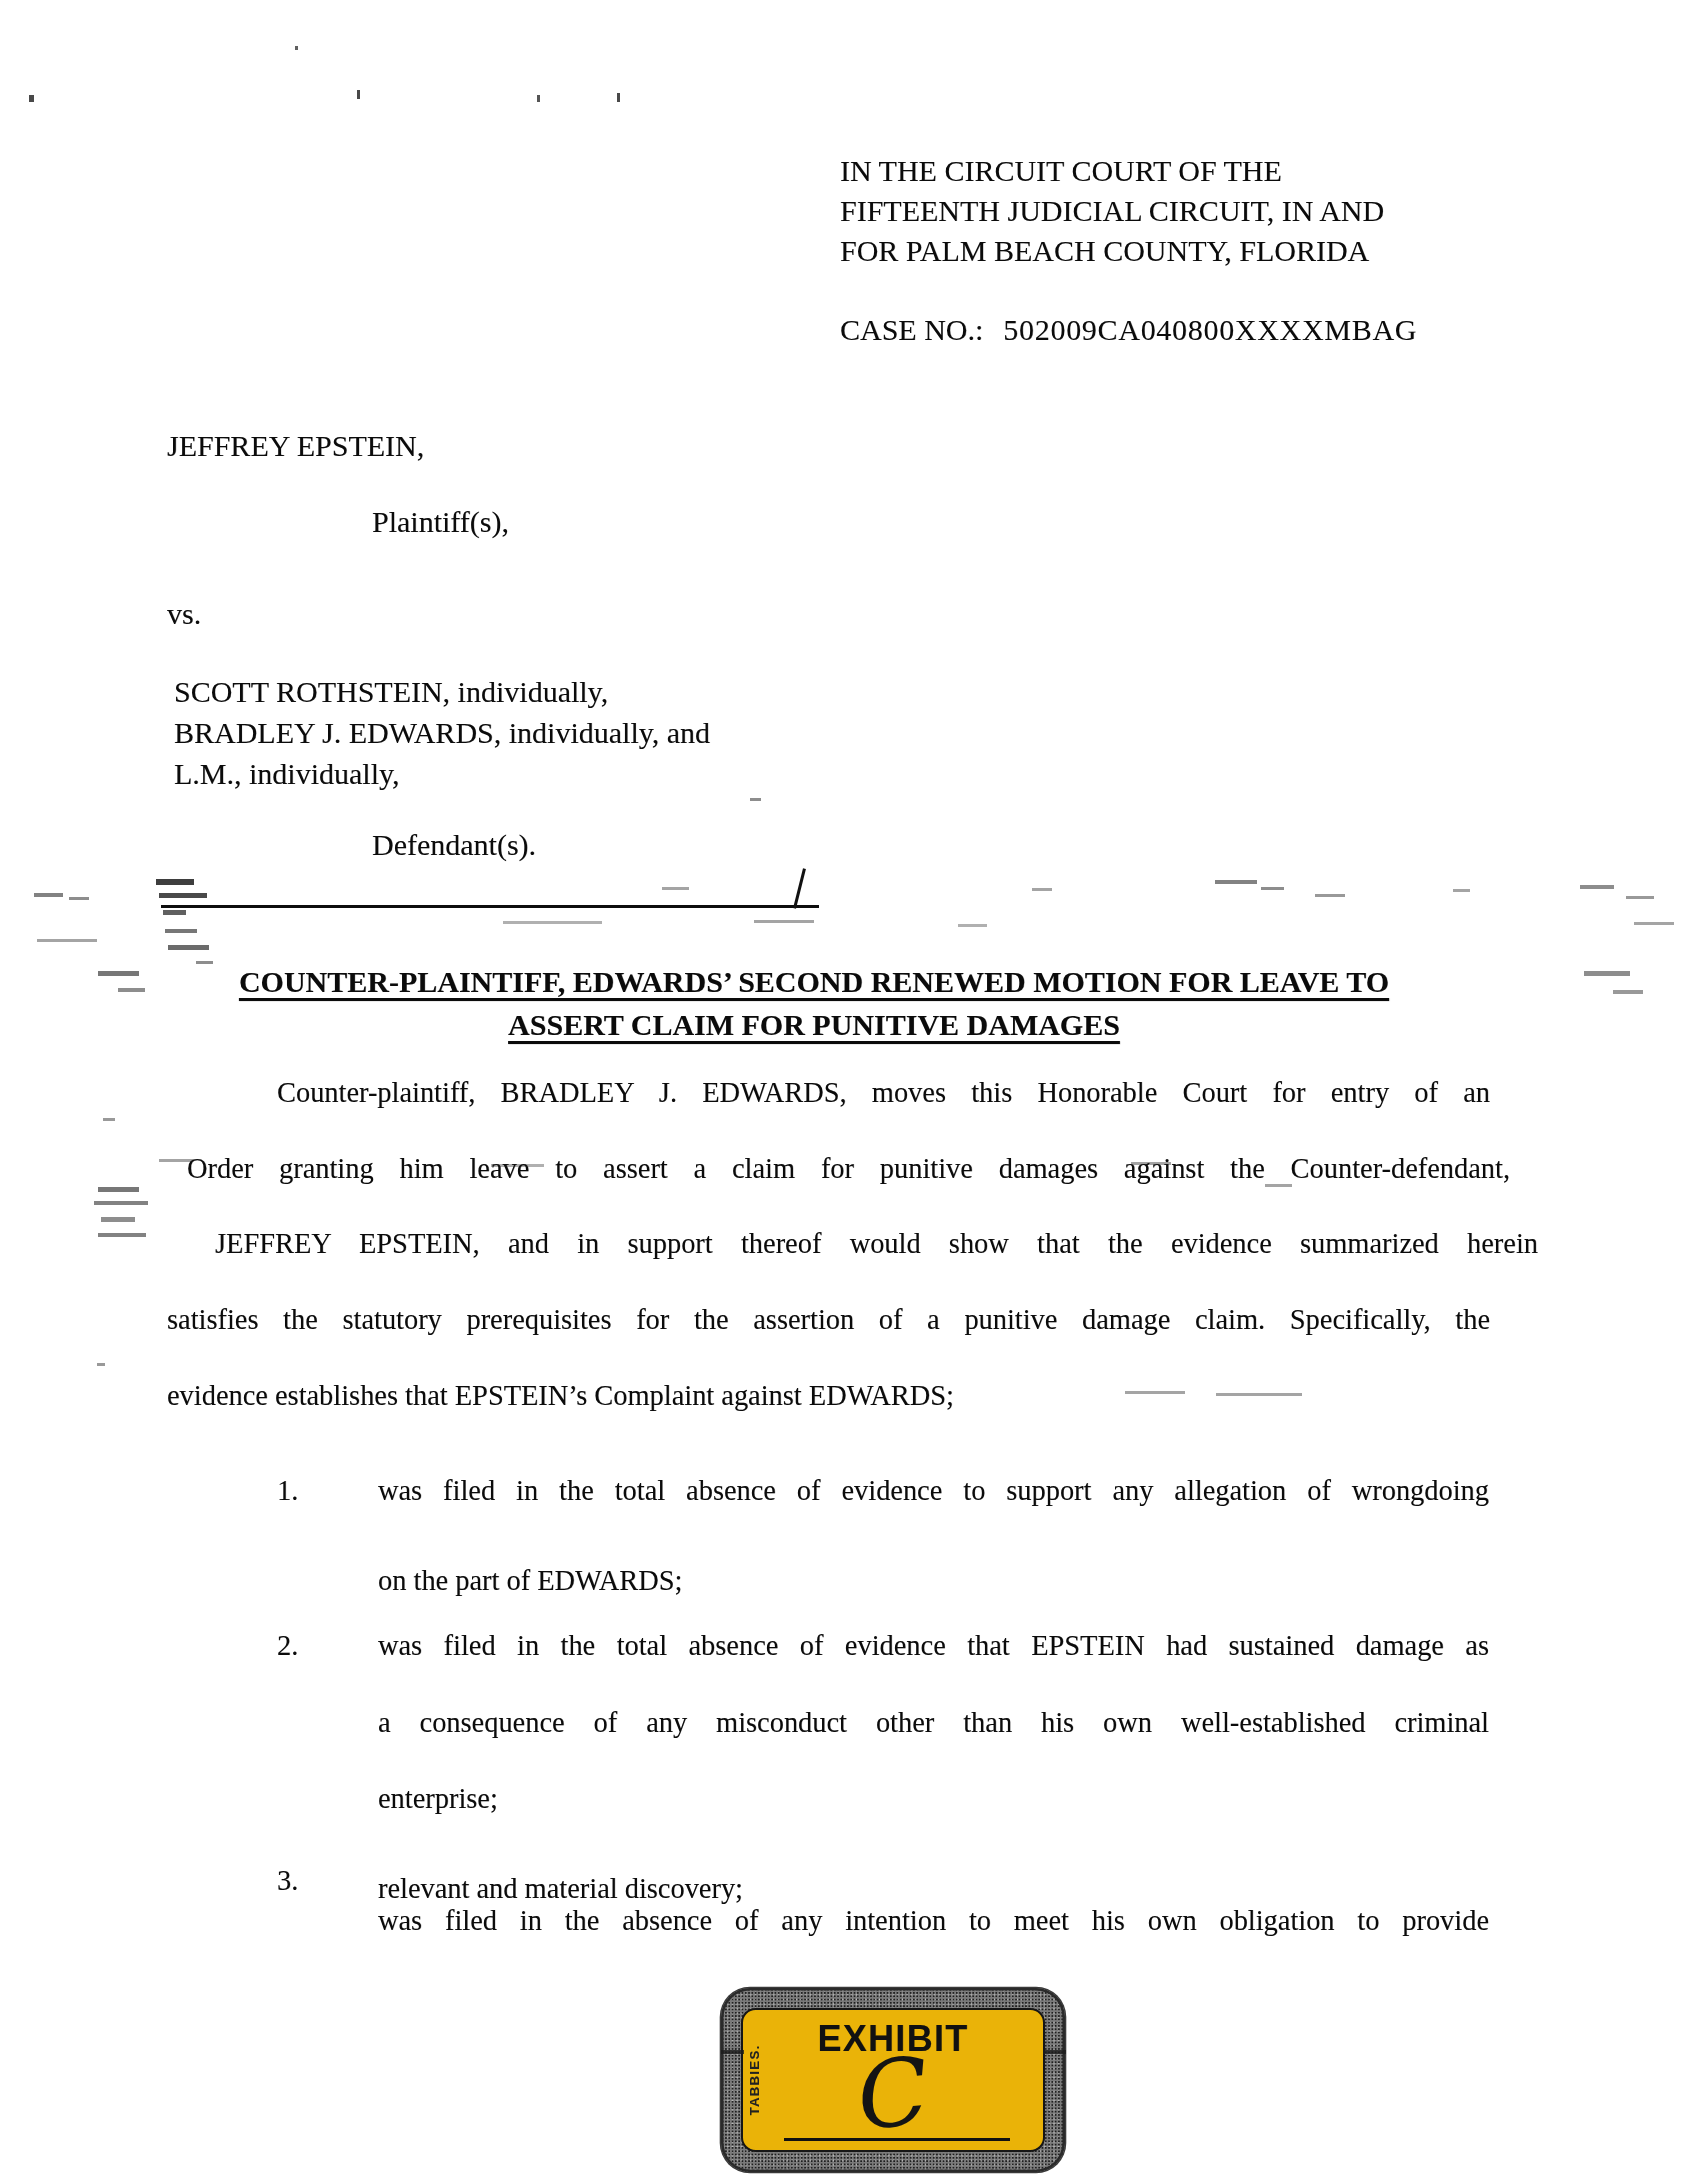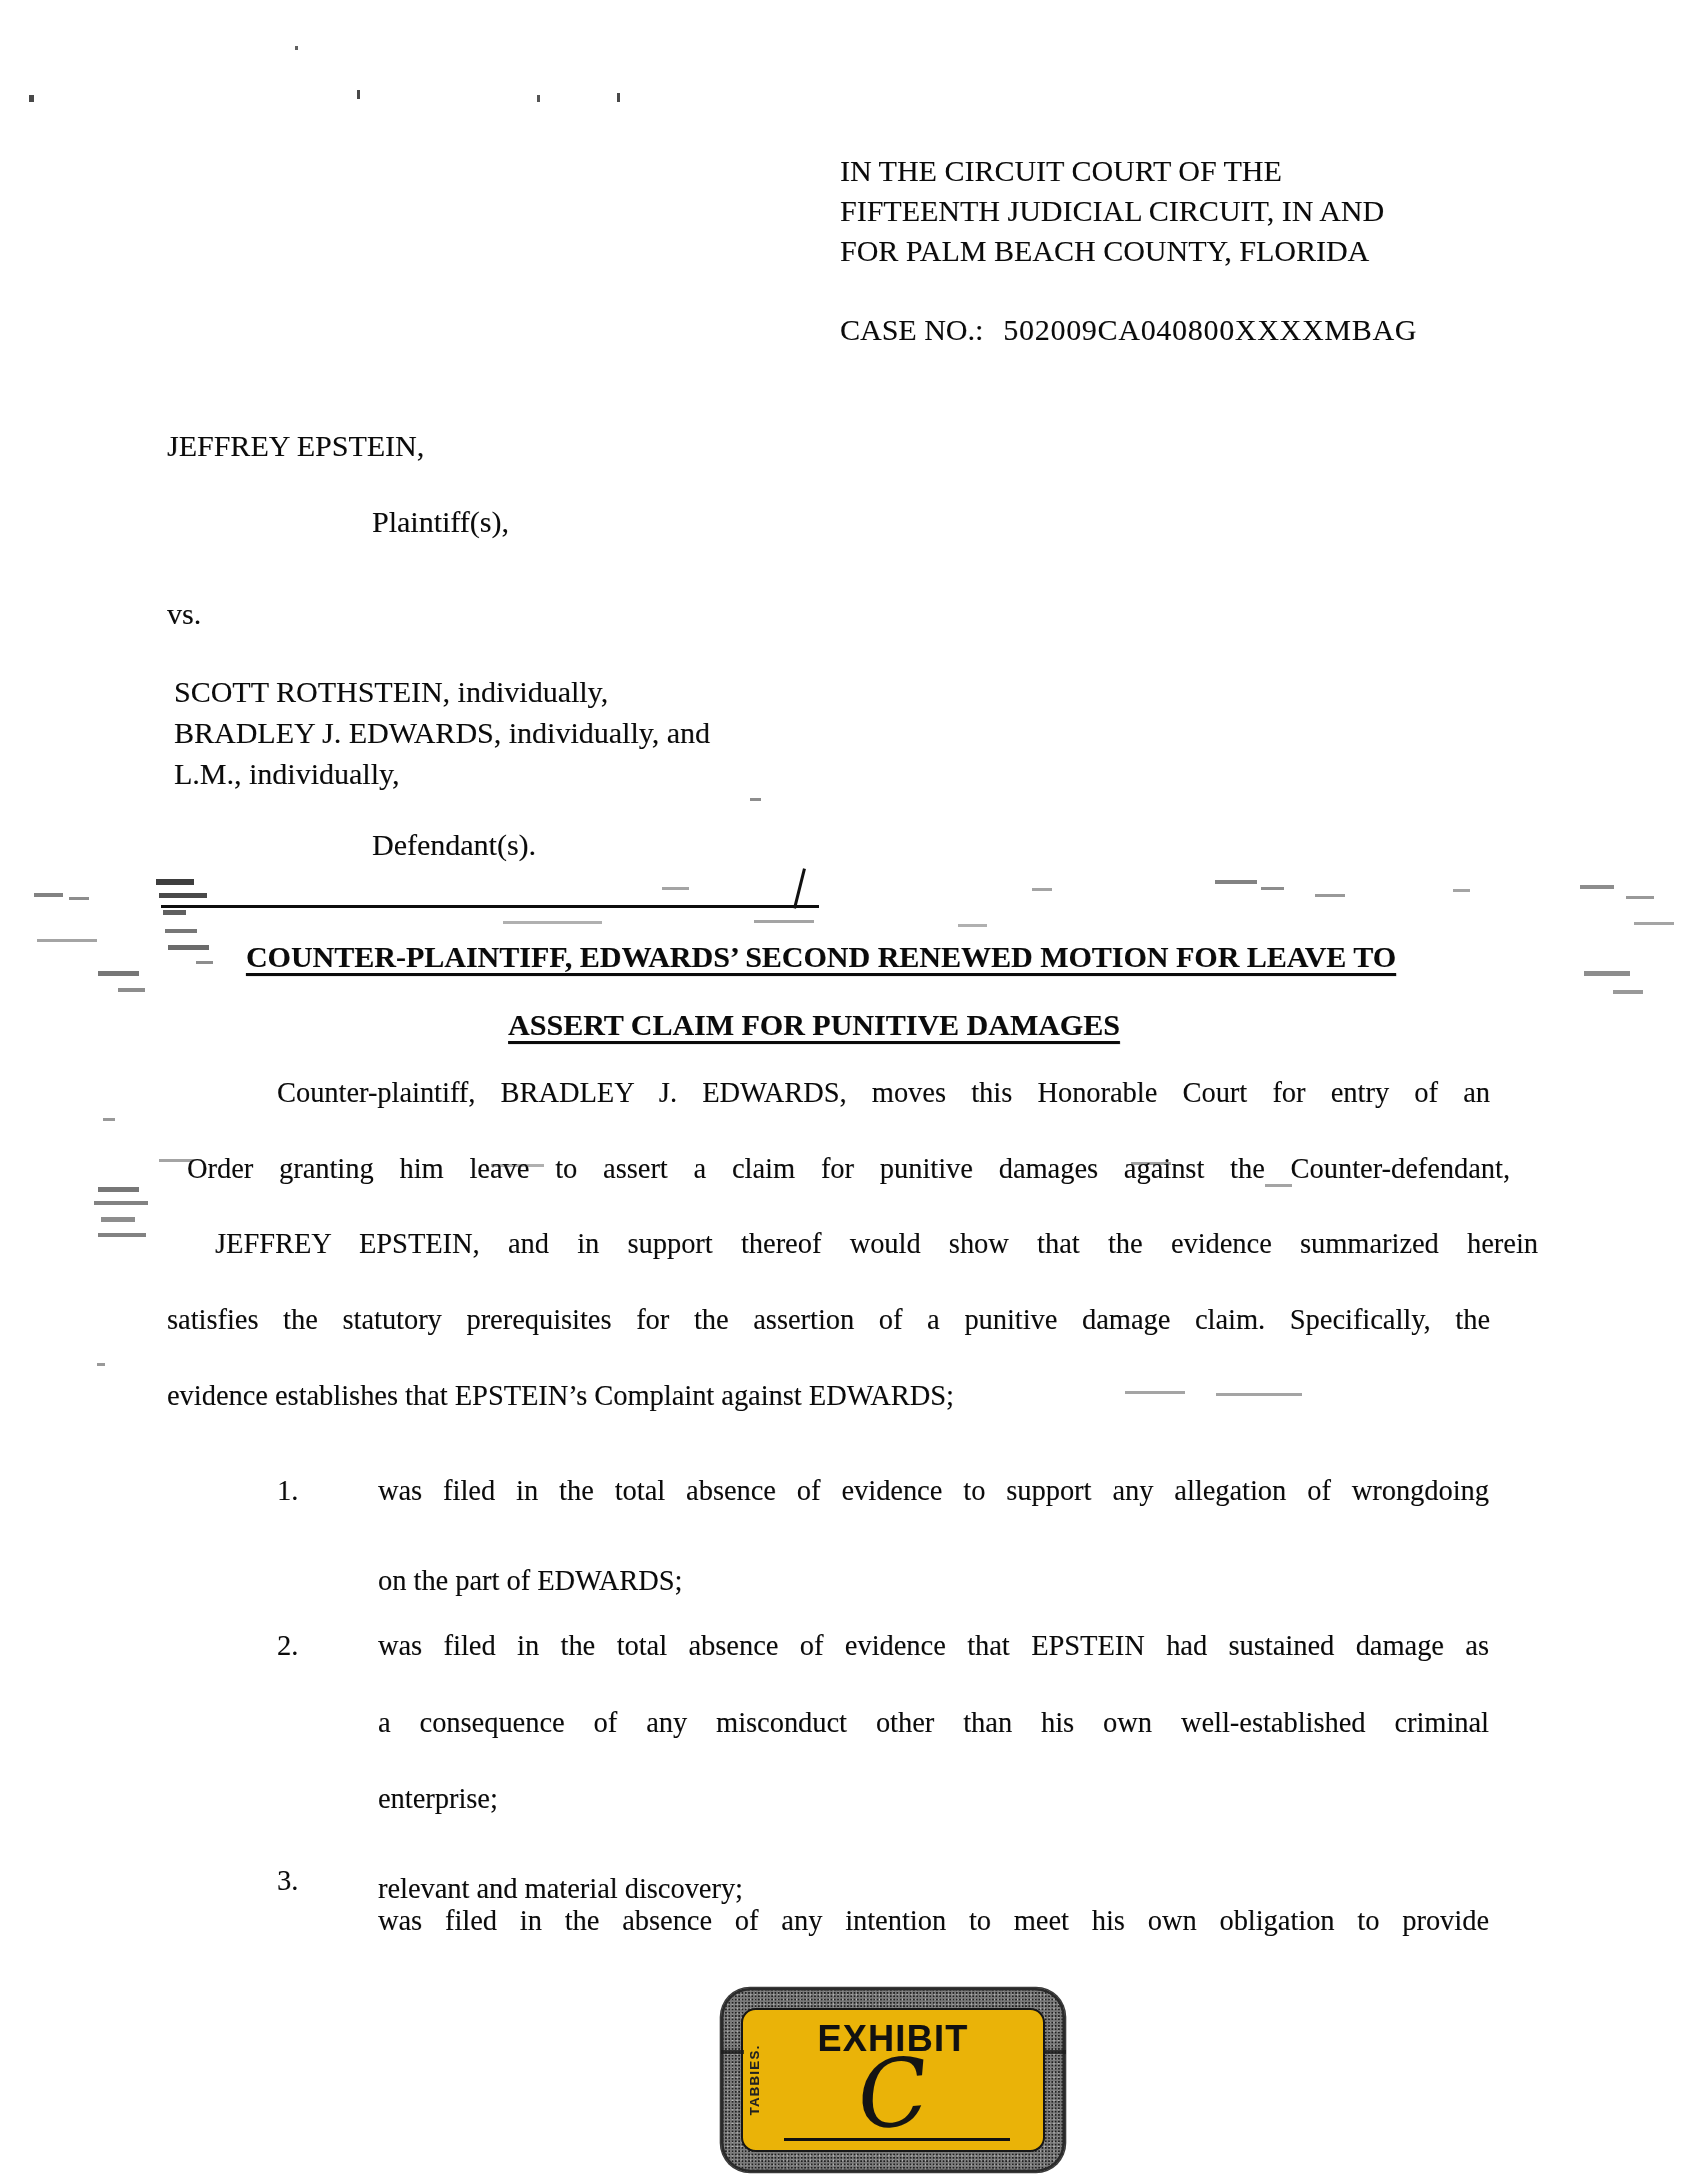--- a/index.html
+++ b/index.html
@@ -74,21 +74,21 @@
   <div class="abs" style="left:167px; top:671px;margin-left:7px;">
     <div class="txt" style="position:static; line-height:41px;">SCOTT ROTHSTEIN, individually,</div>
     <div class="txt" style="position:static; line-height:41px;">BRADLEY J. EDWARDS, individually, and</div>
     <div class="txt" style="position:static; line-height:41px;">L.M., individually,</div>
   </div>
   <div class="abs txt" style="left:372px; top:828px;">Defendant(s).</div>
 
   <div class="abs divider"></div>
   <div class="abs divider-slash"></div>
 
-  <div class="abs title-line" style="top:940px;padding-left:7px;"><span>COUNTER-PLAINTIFF, EDWARDS’ SECOND RENEWED MOTION FOR LEAVE TO</span></div>
+  <div class="abs title-line" style="top:965px;"><span>COUNTER-PLAINTIFF, EDWARDS’ SECOND RENEWED MOTION FOR LEAVE TO</span></div>
   <div class="abs title-line" style="top:1008px;"><span>ASSERT CLAIM FOR PUNITIVE DAMAGES</span></div>
 
   <div class="abs bline just indent" style="top:1076px;">Counter-plaintiff, BRADLEY J. EDWARDS, moves this Honorable Court for entry of an</div>
   <div class="abs bline just" style="top:1152px;margin-left:20px;">Order granting him leave to assert a claim for punitive damages against the Counter-defendant,</div>
   <div class="abs bline just" style="top:1227px;margin-left:48px;">JEFFREY EPSTEIN, and in support thereof would show that the evidence summarized herein</div>
   <div class="abs bline just" style="top:1303px;">satisfies the statutory prerequisites for the assertion of a punitive damage claim. Specifically, the</div>
   <div class="abs bline" style="top:1379px;">evidence establishes that EPSTEIN’s Complaint against EDWARDS;</div>
 
   <div class="abs inum" style="top:1474px;">1.</div>
   <div class="abs iline just" style="top:1474px;">was filed in the total absence of evidence to support any allegation of wrongdoing</div>

